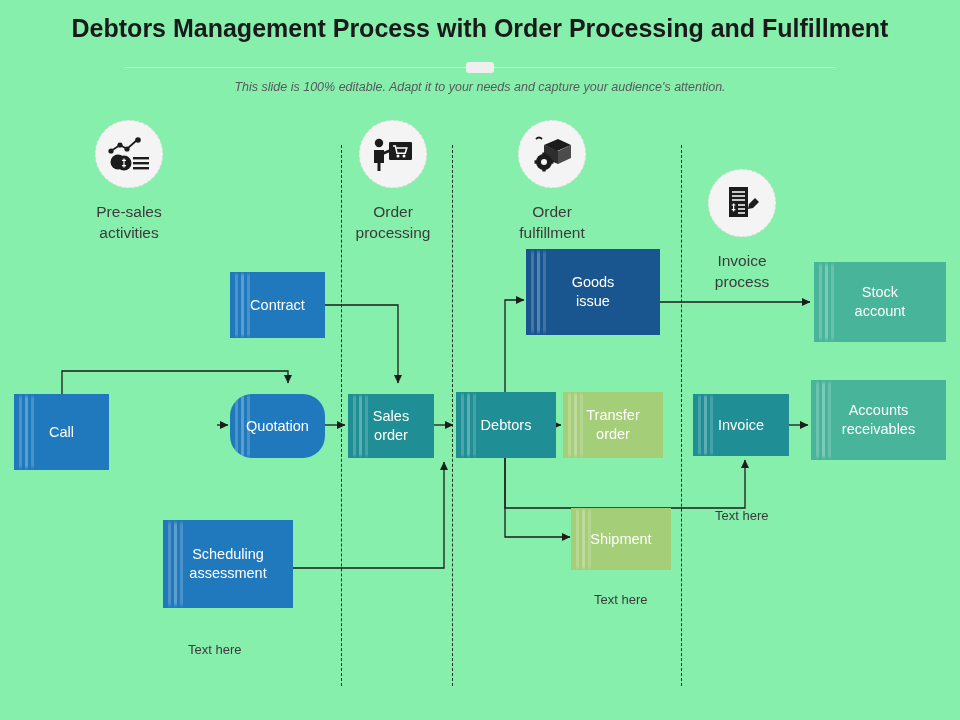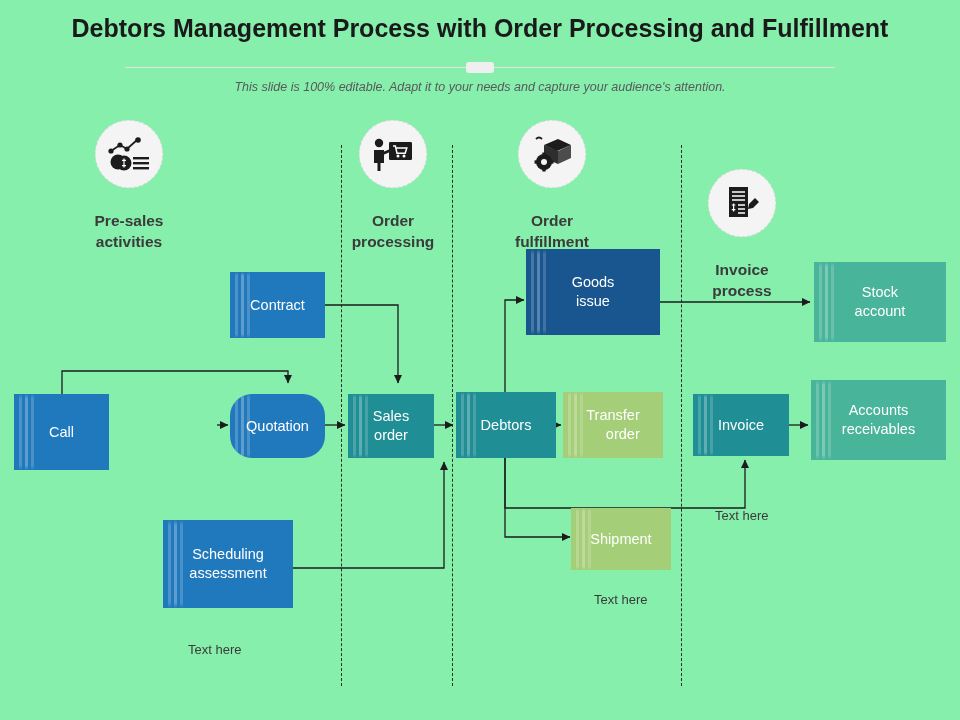--- a/index.html
+++ b/index.html
@@ -26,21 +26,21 @@
   
   .stage{position:absolute;text-align:center;}
   .stage .disc{
     width:68px;height:68px;border-radius:50%;
     background:#f4f4f4;border:1.5px dashed #e0e0e0;
     display:flex;align-items:center;justify-content:center;margin:0 auto;
     box-sizing:border-box;
   }
   .stage .disc svg{display:block;}
   .stage .cap{
-    margin-top:22px;font-size:15.5px;line-height:1.36;color:#3b3b3b;white-space:pre-line;font-weight:bold;
+    margin-top:13px;font-size:15.5px;line-height:1.36;color:#3b3b3b;white-space:pre-line;
   }
 
   
   .box{
     position:absolute;box-sizing:border-box;
     display:flex;align-items:center;justify-content:center;text-align:center;
     color:#ffffff;font-size:14.5px;line-height:1.28;white-space:pre-line;
     overflow:hidden;
   }
   .box .lbl{position:relative;z-index:2;padding:0 6px;}
@@ -215,21 +215,21 @@
 
   <div class="box" style="left:348px;top:394px;width:86px;height:64px;background:#1f8e95;">
     <span class="lbl">Sales
 order</span>
   </div>
 
   <div class="box" style="left:456px;top:392px;width:100px;height:66px;background:#1f8e95;">
     <span class="lbl">Debtors</span>
   </div>
 
-  <div class="box" style="left:563px;top:392px;width:100px;height:66px;background:#a5ce78;text-align:right;">
+  <div class="box" style="left:563px;top:392px;width:100px;height:66px;background:#a5ce78;">
     <span class="lbl">Transfer
 order</span>
   </div>
 
   <div class="box" style="left:693px;top:394px;width:96px;height:62px;background:#1f8e95;">
     <span class="lbl">Invoice</span>
   </div>
 
   <div class="box" style="left:811px;top:380px;width:135px;height:80px;background:#48b49a;">
     <span class="lbl">Accounts

